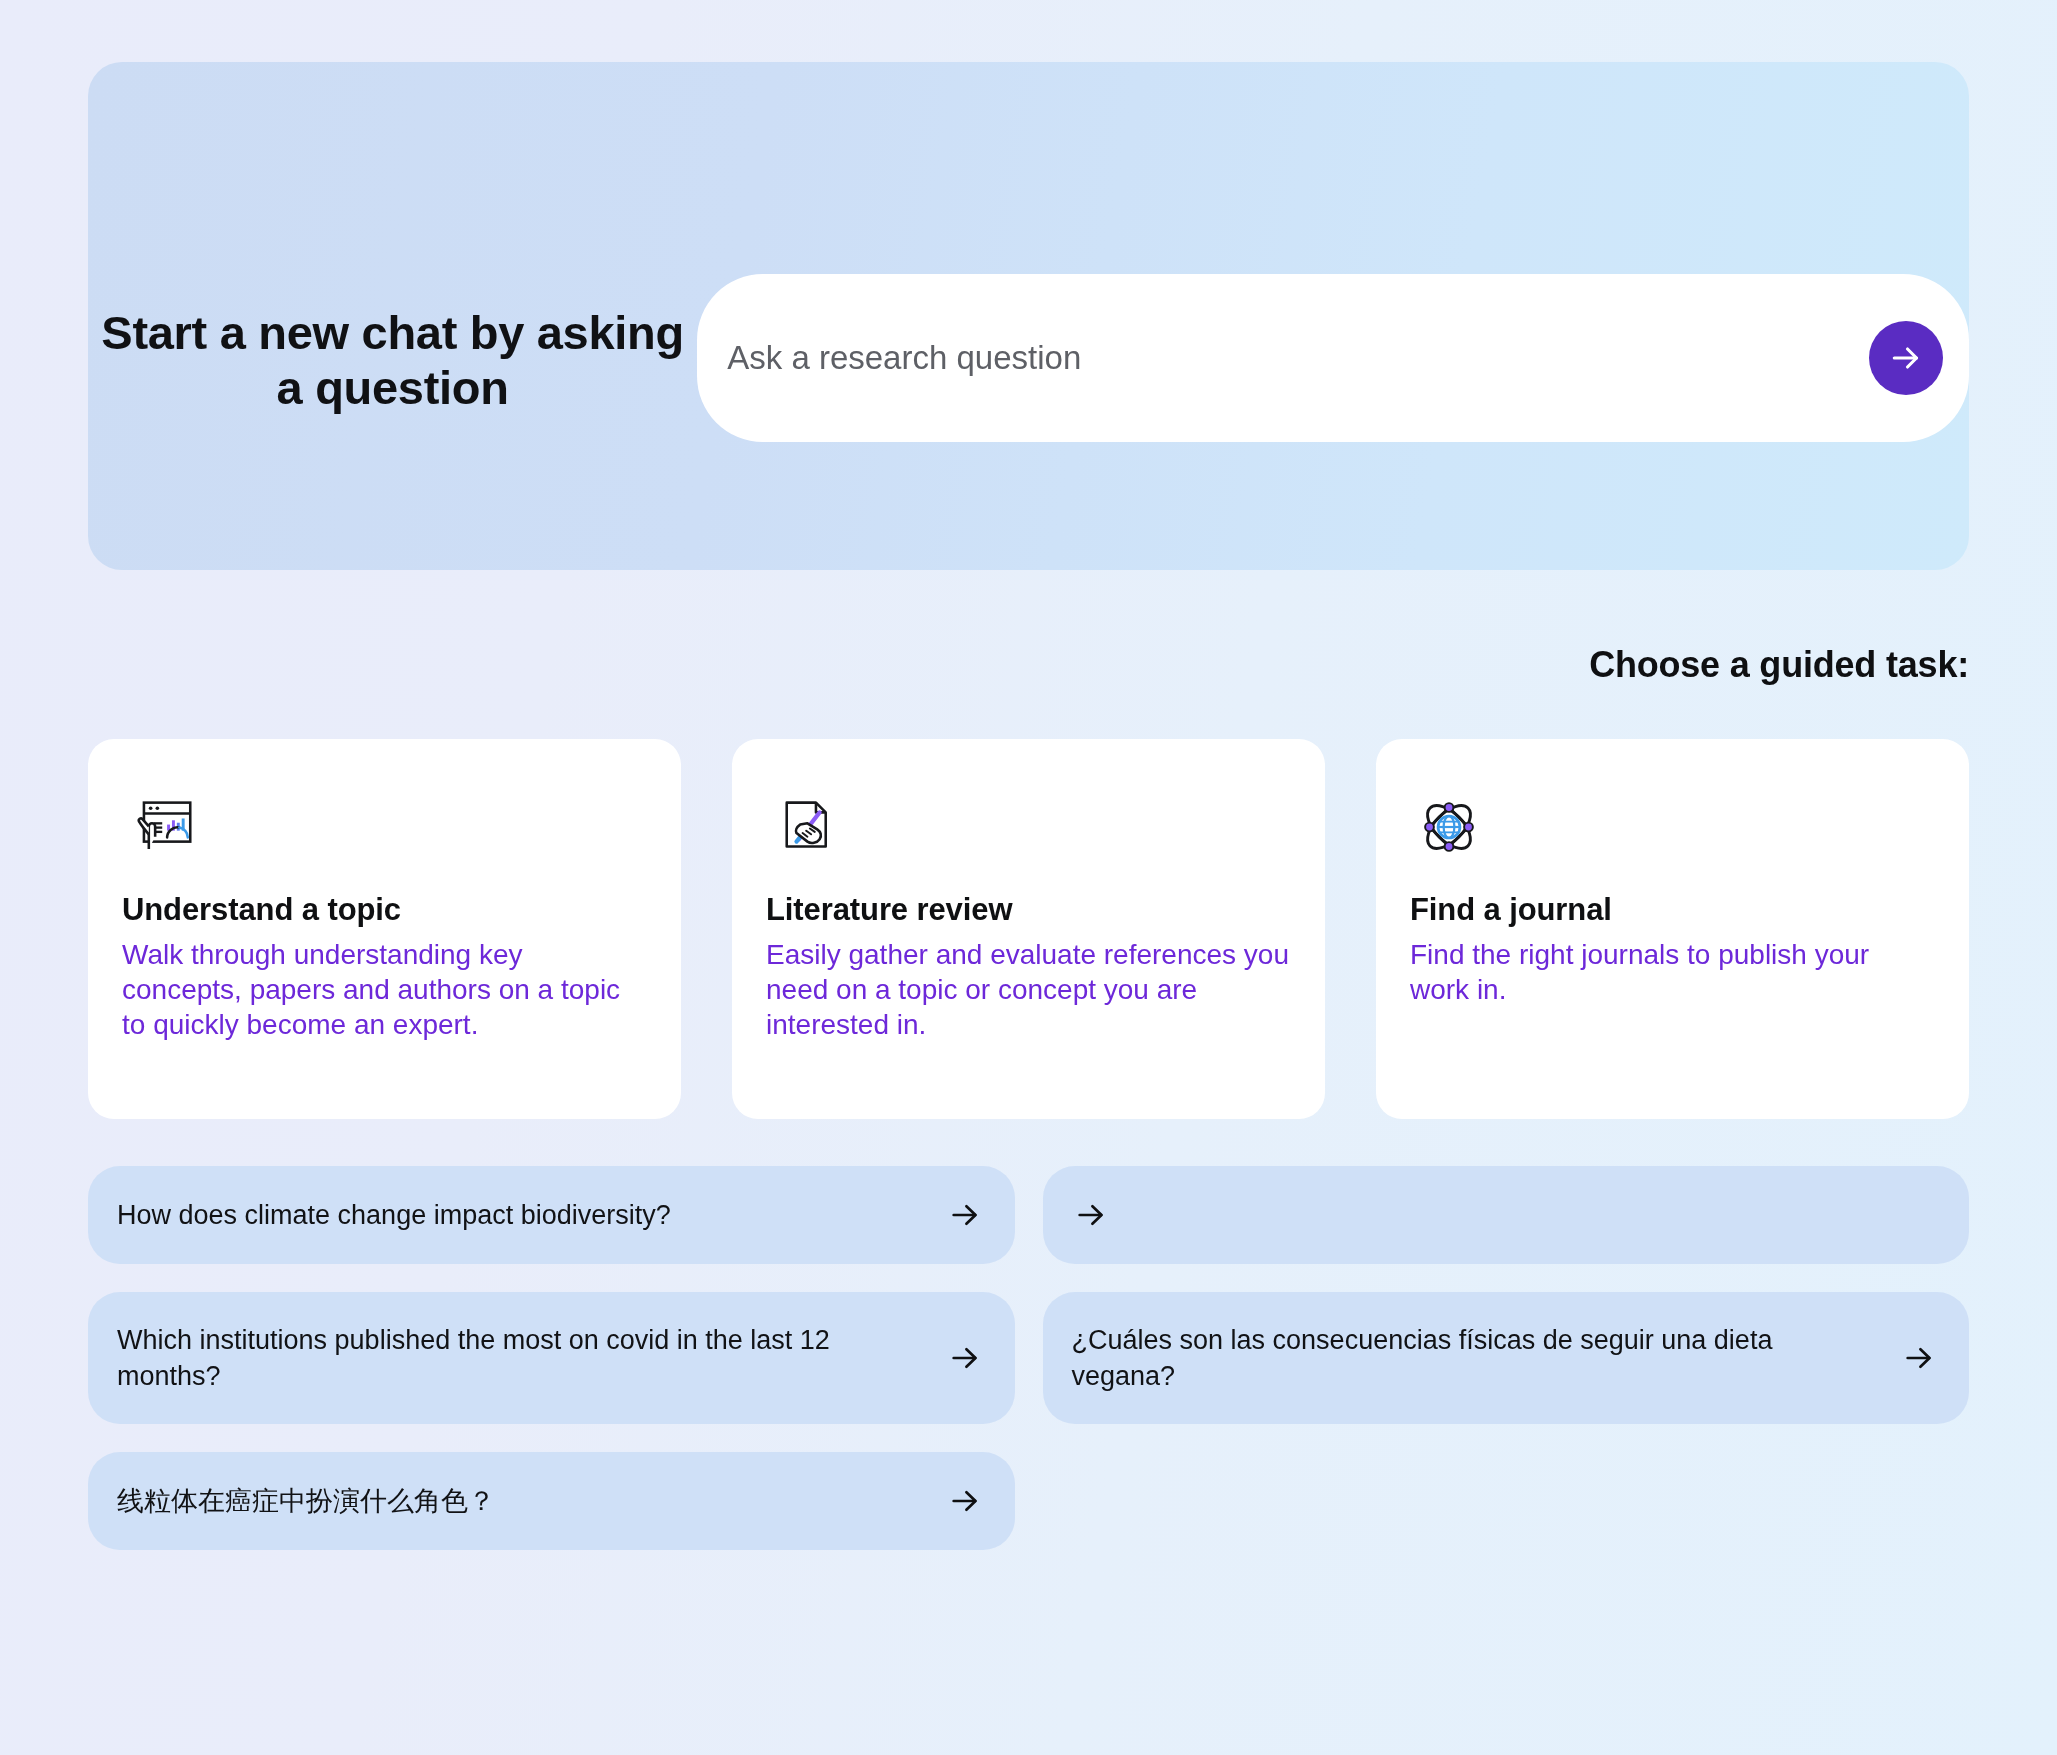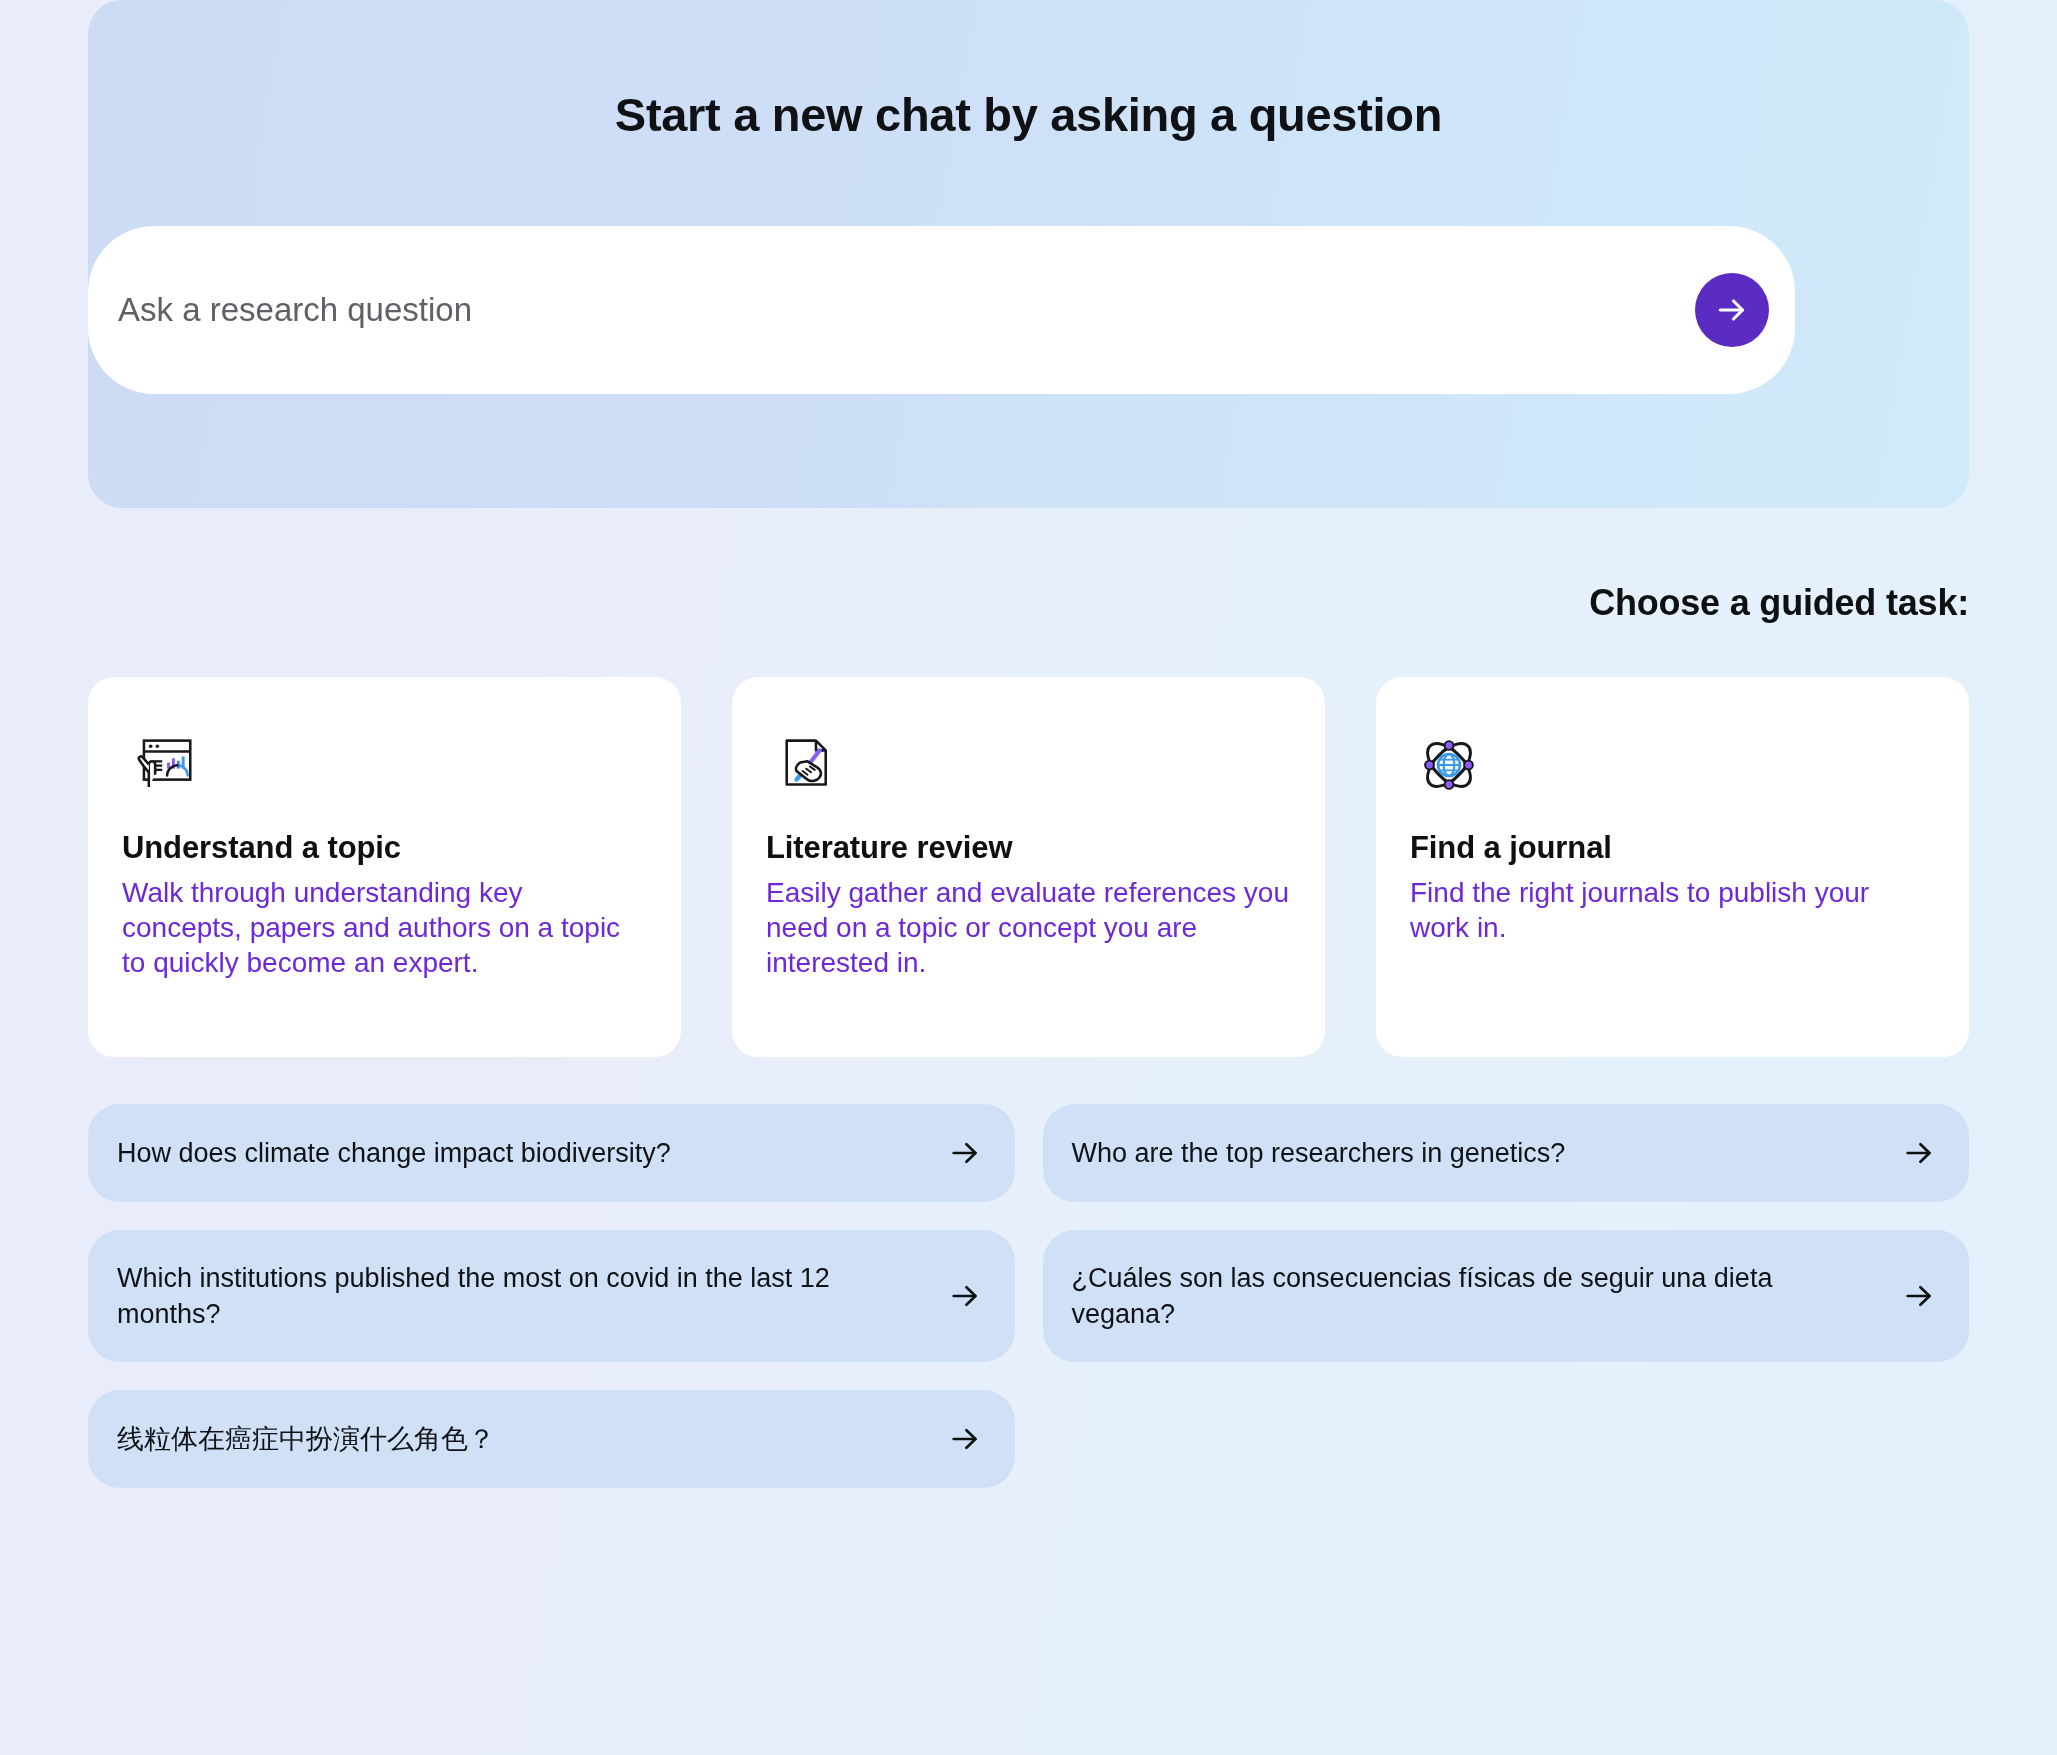--- a/index.html
+++ b/index.html
@@ -18,25 +18,27 @@
 
   .page {
     width: 2057px;
     height: 1755px;
     padding: 0 88px;
     position: relative;
   }
 
   
   .hero {
+    margin-top: 62px;
     height: 508px;
     border-radius: 34px;
     background: linear-gradient(100deg, #ccdcf4 0%, #cddef6 35%, #cfe6fa 72%, #cfeafb 100%);
     display: flex;
-    flex-direction: column;
+    flex-direction: row;
+    align-items: center;
   }
 
   .hero-title {
     font-size: 47px;
     font-weight: bold;
     letter-spacing: -0.3px;
     color: #101114;
     margin-top: 87px;
     text-align: center;
   }
@@ -271,21 +273,20 @@
       <span class="example-text">How does climate change impact biodiversity?</span>
       <span class="example-arrow">
         <svg width="34" height="34" viewBox="0 0 24 24" fill="none" stroke="#0f1012" stroke-width="1.9" stroke-linecap="round" stroke-linejoin="round">
           <line x1="4" y1="12" x2="19.2" y2="12"></line>
             <polyline points="13,5.8 19.4,12 13,18.2"></polyline>
         </svg>
       </span>
     </div>
 
     <div class="example">
-      <span class="example-text">Who are the top researchers in genetics?</span>
       <span class="example-arrow">
         <svg width="34" height="34" viewBox="0 0 24 24" fill="none" stroke="#0f1012" stroke-width="1.9" stroke-linecap="round" stroke-linejoin="round">
           <line x1="4" y1="12" x2="19.2" y2="12"></line>
             <polyline points="13,5.8 19.4,12 13,18.2"></polyline>
         </svg>
       </span>
     </div>
 
     <div class="example tall">
       <span class="example-text">Which institutions published the most on covid in the last 12 months?</span>

